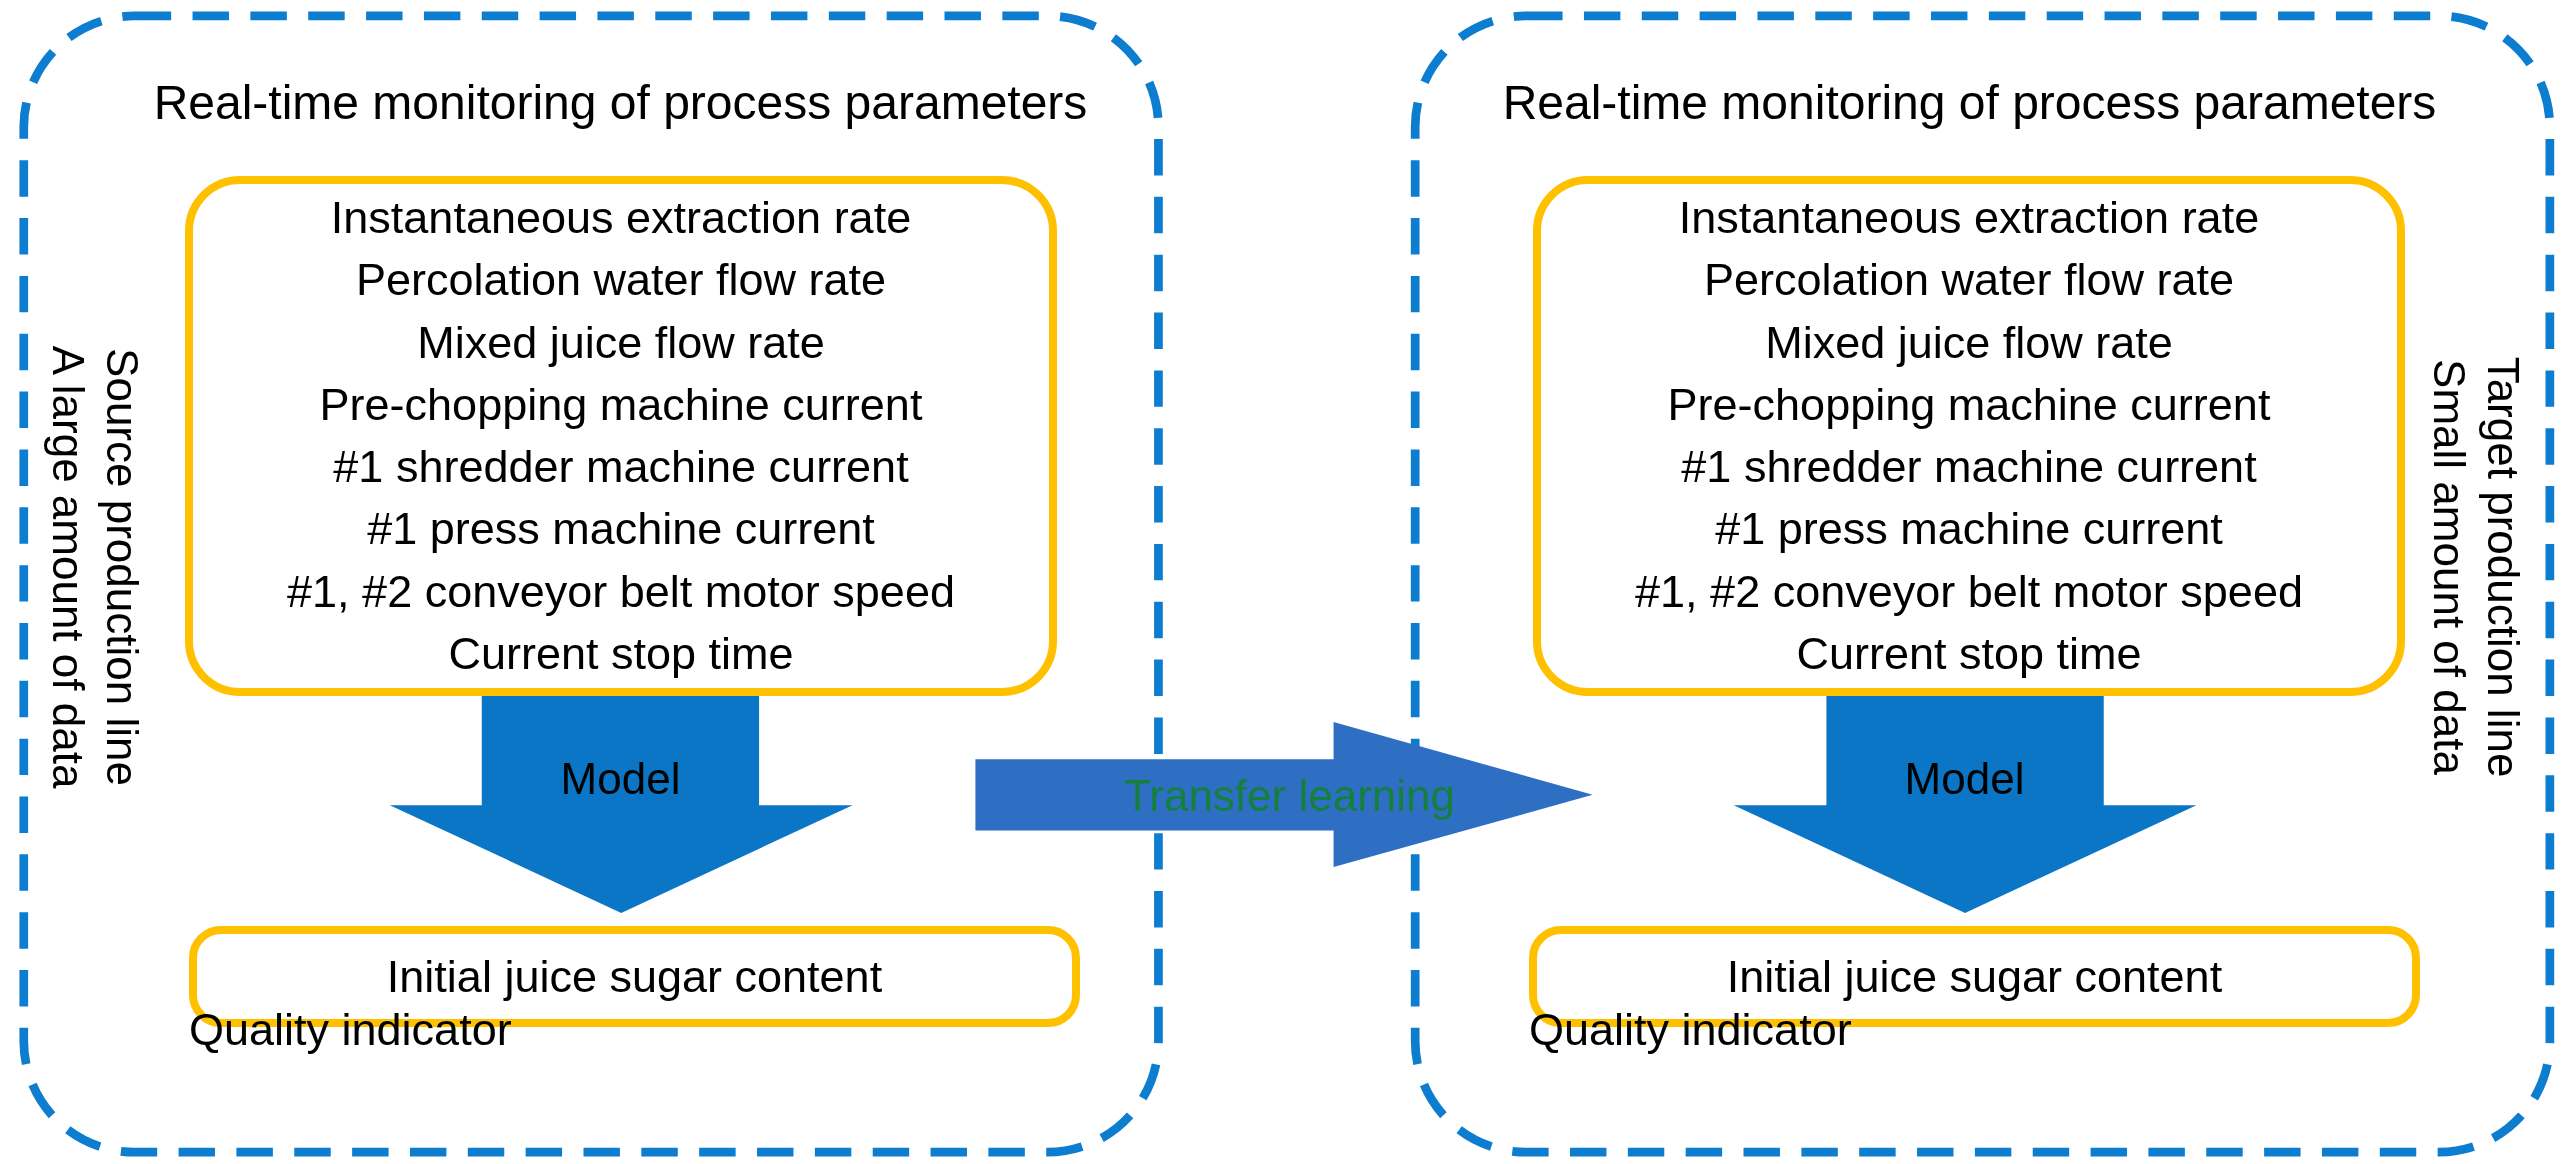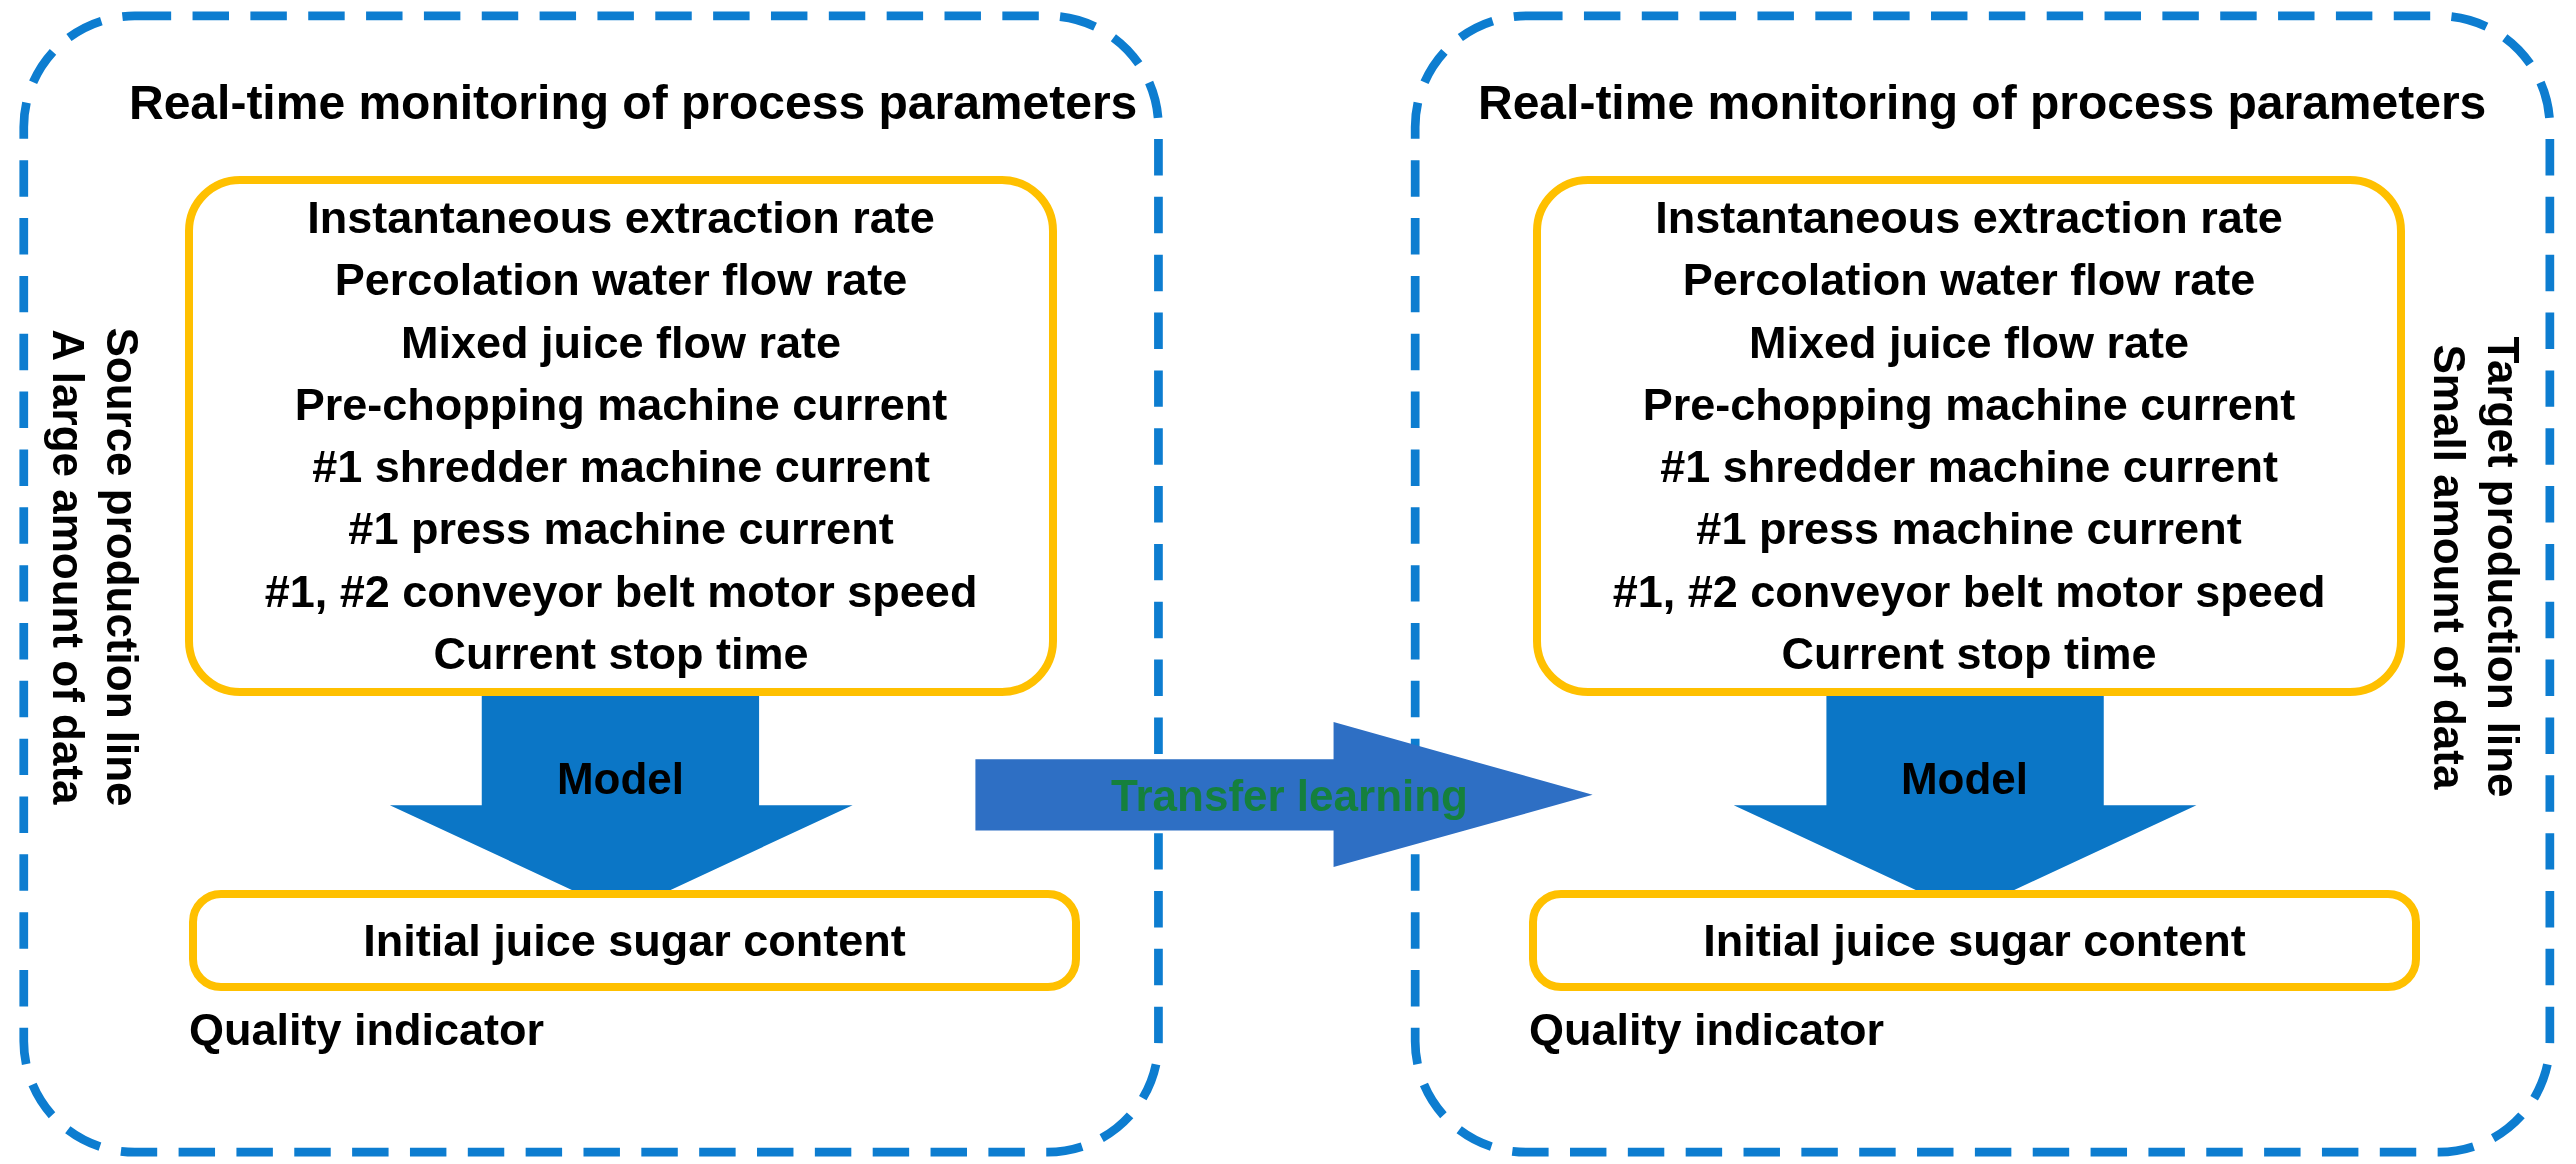--- a/index.html
+++ b/index.html
@@ -3,21 +3,20 @@
 <meta charset="utf-8">
 <style>
   html,body{margin:0;padding:0;background:#ffffff;}
   #stage{
     position:relative;
     width:2576px;height:1161px;
     background:#ffffff;
     font-family:"Liberation Sans", sans-serif;
     color:#000000;
     overflow:hidden;
-    font-weight:bold;
   }
   #shapes{position:absolute;left:0;top:0;width:2576px;height:1165px;z-index:1;}
   .panel-rect{fill:none;stroke-width:11px;}
   .title{
     position:absolute;top:74px;height:57px;width:983px;
     font-size:48px;line-height:57px;text-align:center;white-space:nowrap;z-index:2;
   }
   .params-box{
     position:absolute;top:176px;width:872px;height:520px;
     border:8px solid #FFC000;border-radius:55px;background:#ffffff;
@@ -26,21 +25,21 @@
     padding:3px 0;z-index:2;
   }
   .param-line{
     font-size:45px;line-height:48px;text-align:center;white-space:nowrap;
   }
   .model-label{
     position:absolute;top:753px;width:277px;
     font-size:44px;line-height:52px;text-align:center;color:#000000;z-index:3;
   }
   .result-box{
-    position:absolute;top:890px;width:891px;height:101px;
+    position:absolute;top:926px;width:891px;height:101px;
     border:8px solid #FFC000;border-radius:32px;background:#ffffff;
     box-sizing:border-box;
     display:flex;align-items:center;justify-content:center;z-index:2;
     font-size:45px;white-space:nowrap;
   }
   .caption{
     position:absolute;top:1004px;width:891px;
     font-size:45px;line-height:52px;text-align:left;z-index:2;white-space:nowrap;
   }
   .vlabel-anchor{position:absolute;width:0;height:0;z-index:2;}

